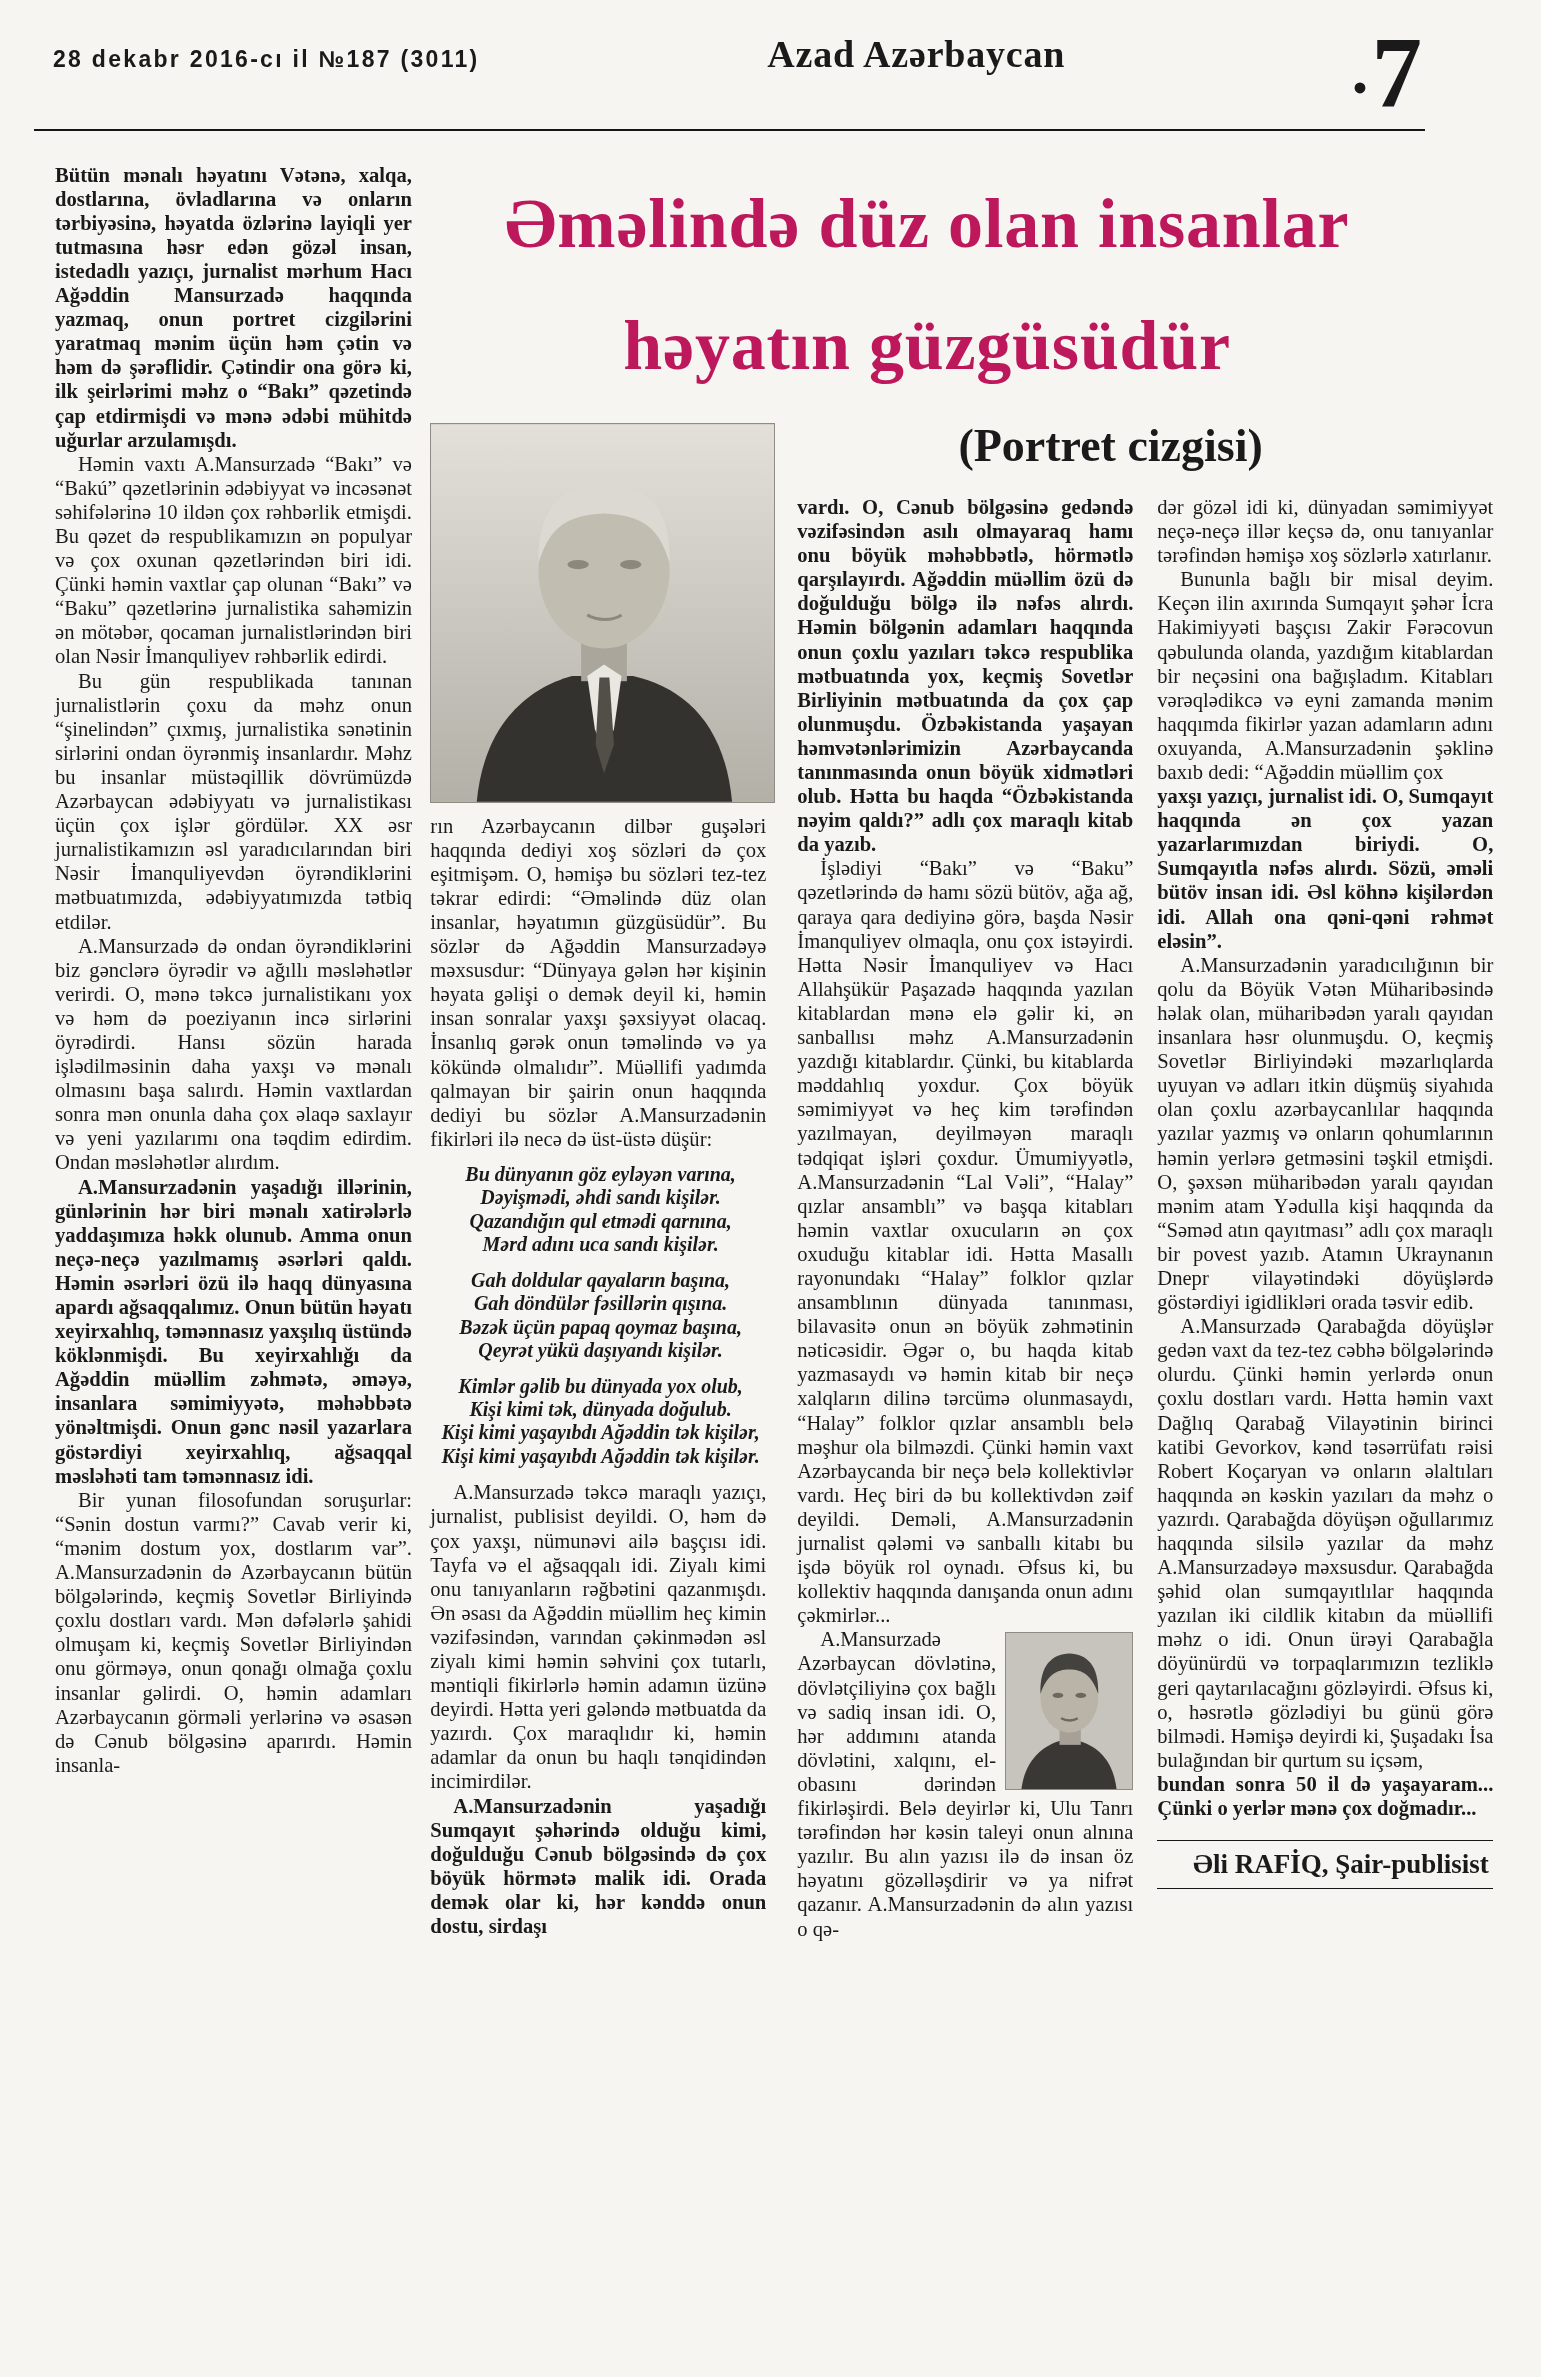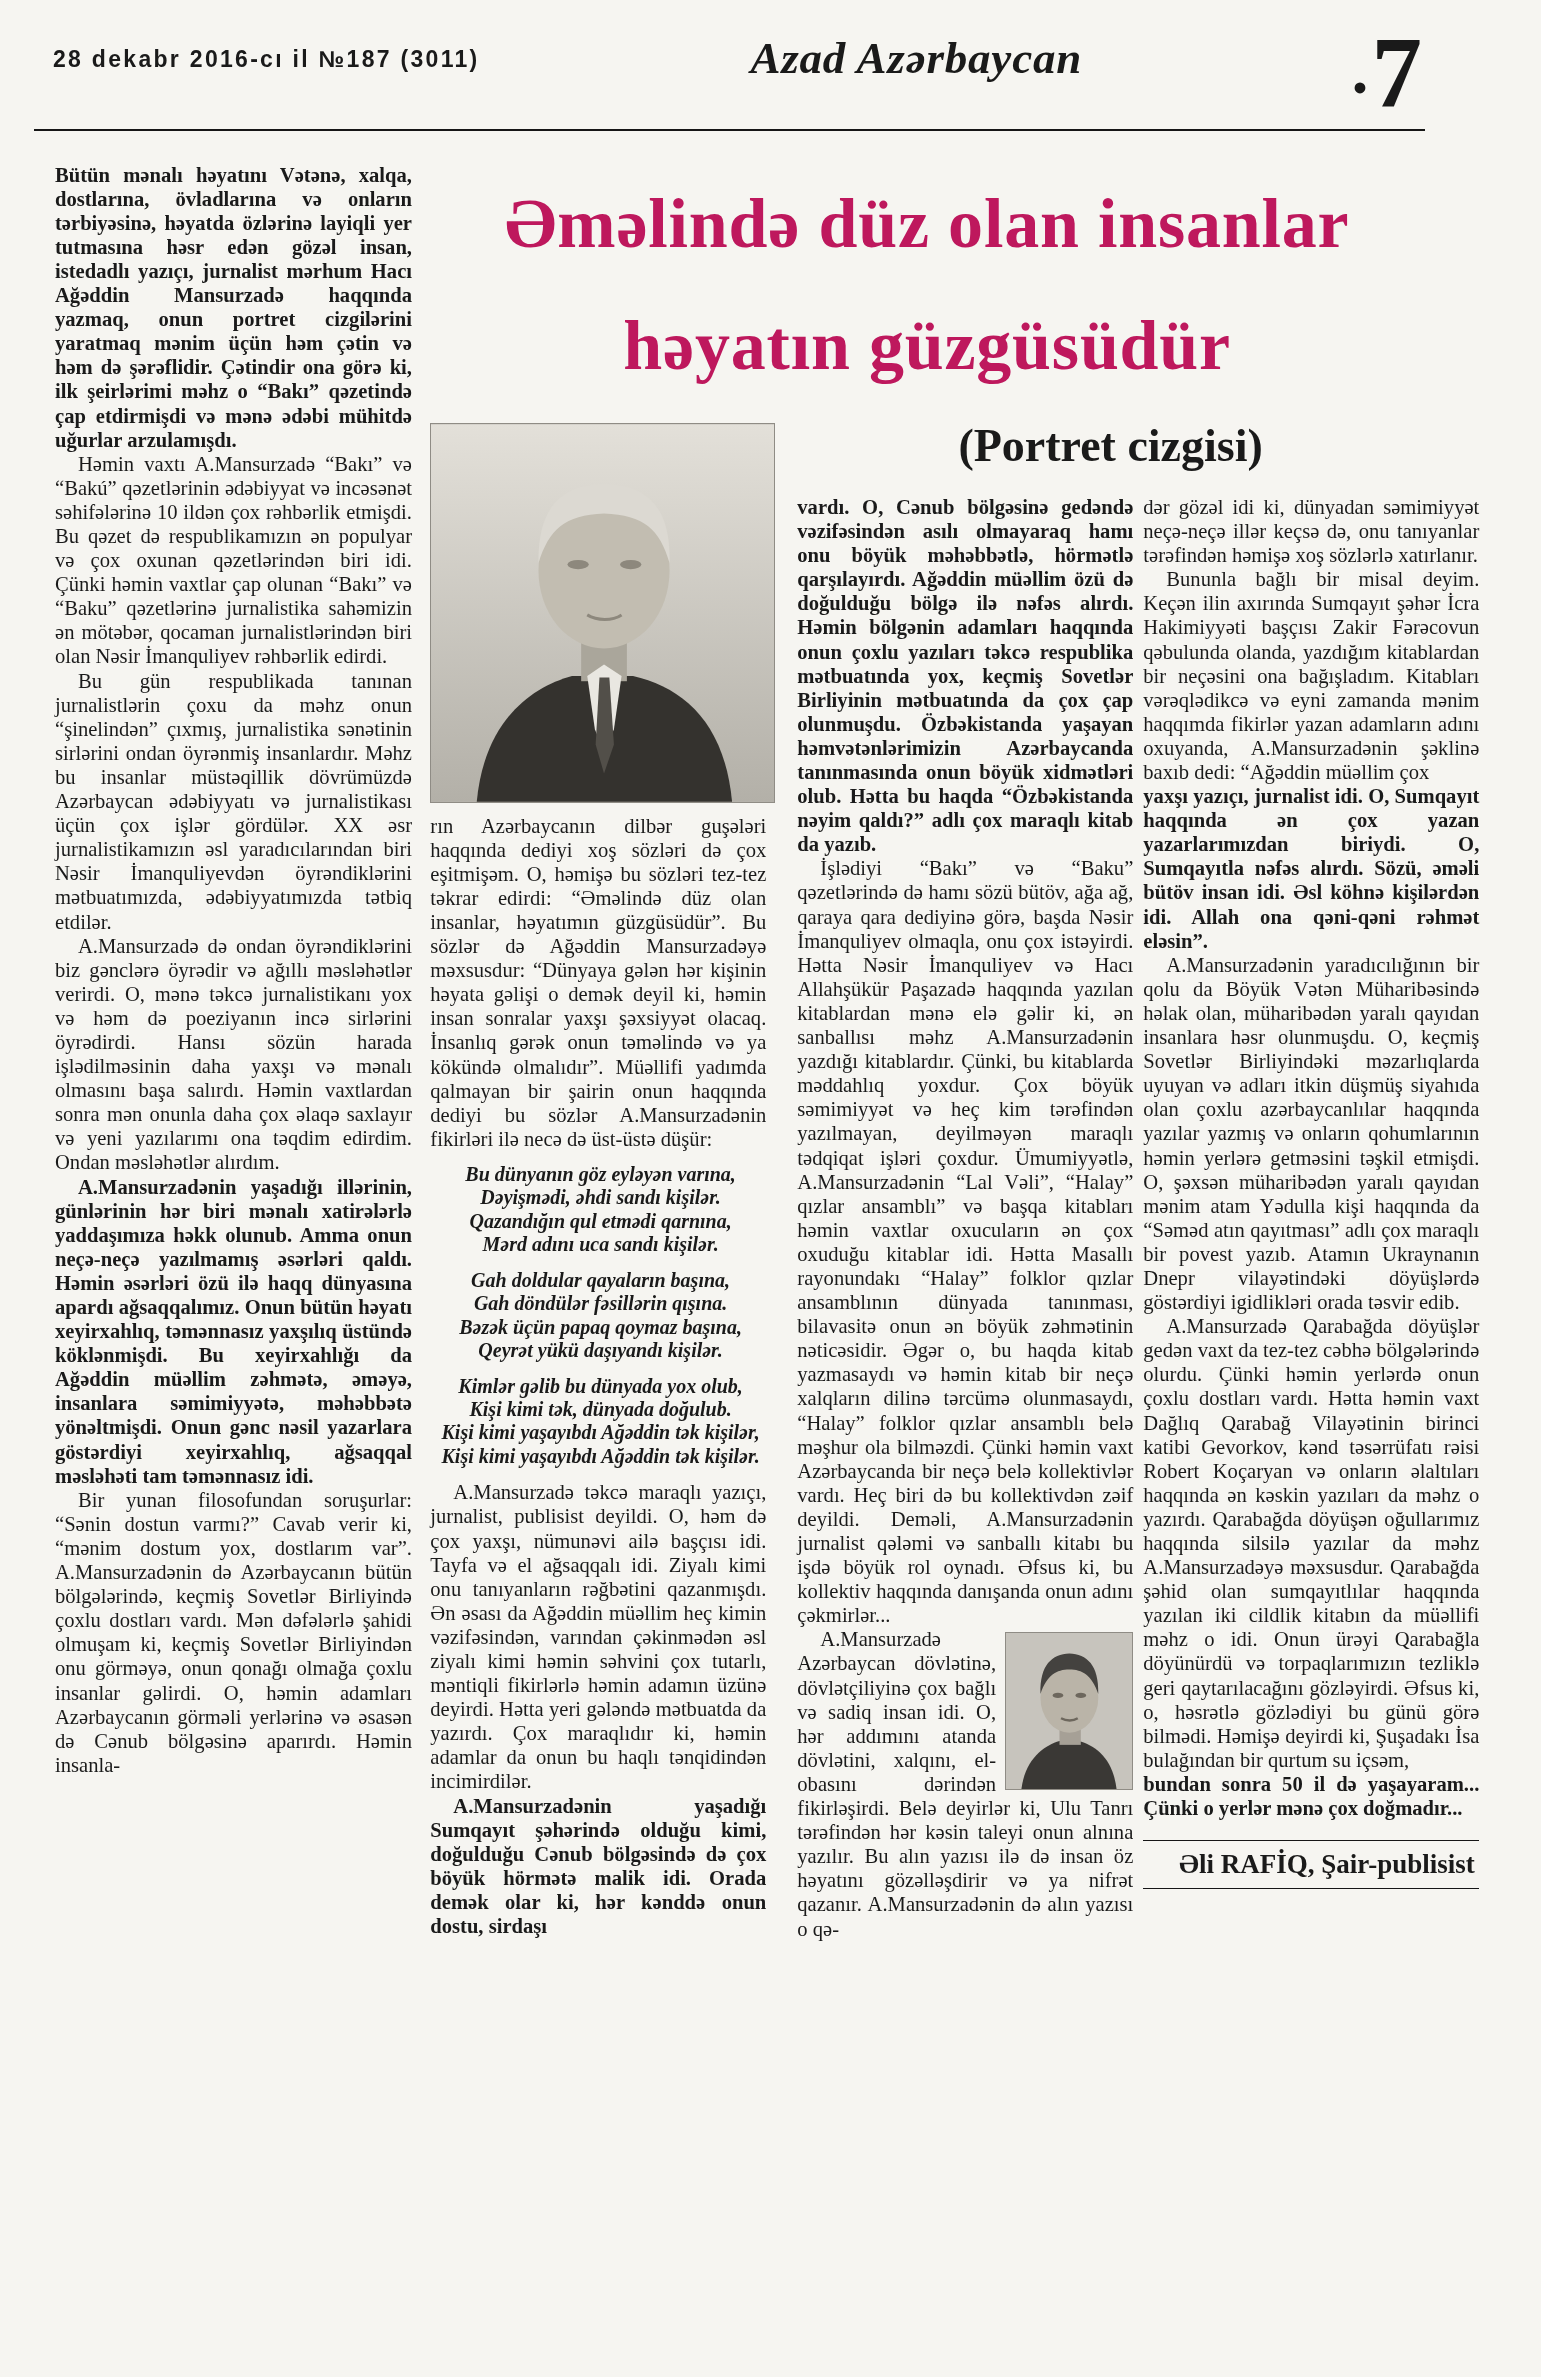--- a/index.html
+++ b/index.html
@@ -13,23 +13,22 @@
   .header{
     display:flex;justify-content:space-between;align-items:flex-start;
     padding:23px 37px 4.6px 53px;
   }
   .issue{
     font-family:"Liberation Sans", sans-serif;
     font-weight:bold;font-size:23px;letter-spacing:2.3px;
     margin-top:23px;
   }
   .masthead{
-    font-weight:bold;font-size:45px;letter-spacing:0.8px;
+    font-weight:bold;font-size:38px;letter-spacing:0.8px;
     margin-top:9.2px;
-    font-style:italic;
   }
   .pageno{display:flex;align-items:center;}
   .pageno .dot{font-size:40px;font-weight:bold;margin-right:4.6px;margin-top:30.5px;}
   .pageno .num{font-size:101px;font-weight:bold;line-height:1;}
   .rule{border-top:2.3px solid #161616;margin:0 34px;}
   
   .content{
     display:flex;gap:18.3px;
     padding:32px 35px 0 55px;
   }
@@ -55,21 +54,21 @@
     margin:4.6px 0 10.7px 0;width:343px;height:378px;
     background:#c9c6bf;border:0.8px solid #8f8c85;box-shadow:inset 0 0 23px rgba(0,0,0,.15);
   }
   .photo-main svg{display:block;width:100%;height:100%;}
   .col2text{width:336px;}
   .col34{flex:1;min-width:0;}
   .subtitle{
     margin:3.1px 0 23px 0;text-align:center;
     font-size:46px;font-weight:bold;line-height:1.1;
   }
-  .row2{display:flex;gap:10px;}
+  .row2{display:flex;gap:24px;}
   .col3,.col4{width:336px;flex:0 0 336px;}
   .wrapblock{overflow:hidden;}
   .photo-small{
     float:right;width:126px;height:156px;margin:4.6px 0 4.6px 9.2px;
     background:#c9c6bf;border:0.8px solid #8f8c85;
   }
   .photo-small svg{display:block;width:100%;height:100%;}
   .signature{
     margin-top:20px;padding:7.6px 4.6px;
     border-top:1.5px solid #161616;border-bottom:1.5px solid #161616;

